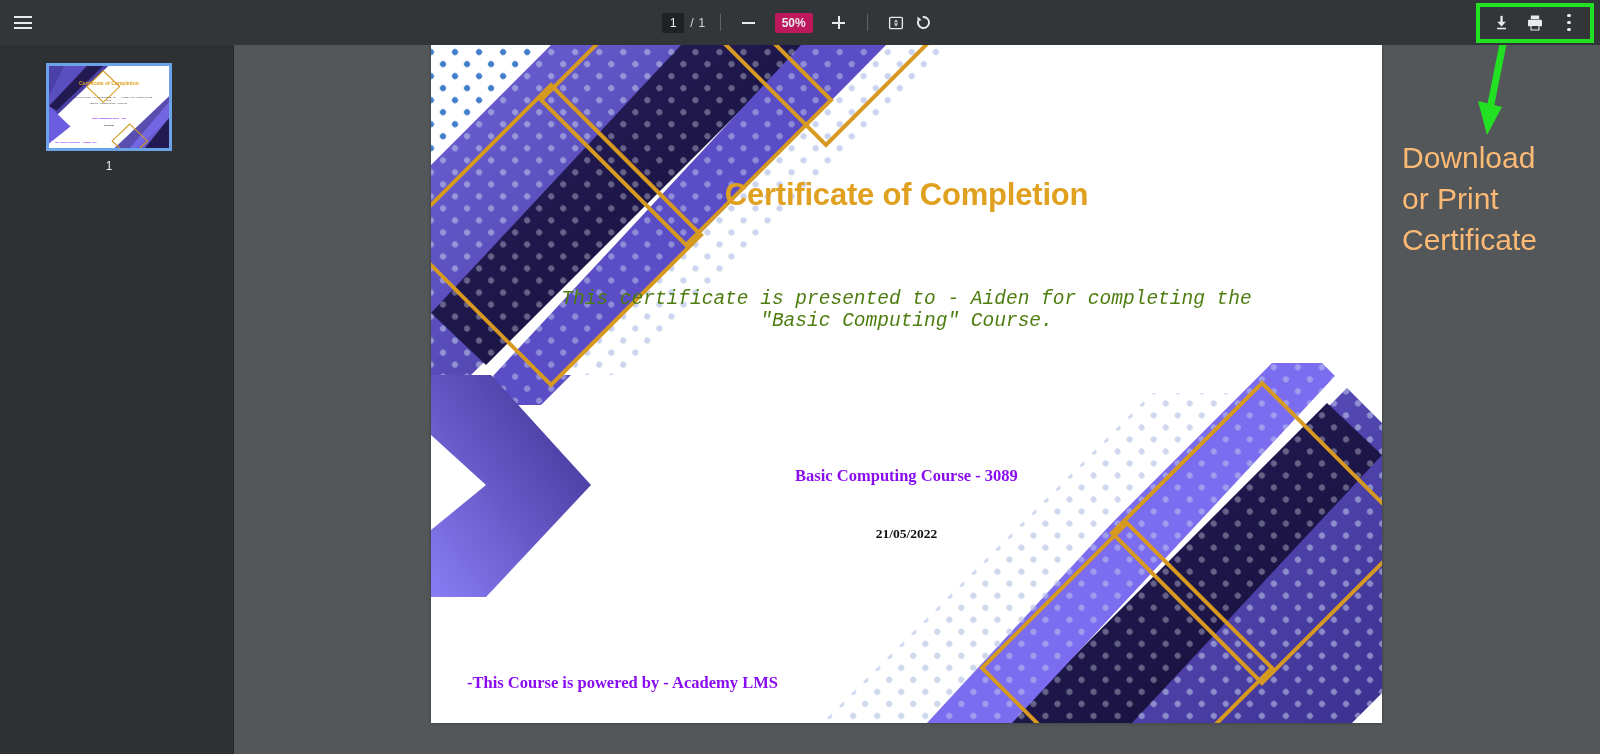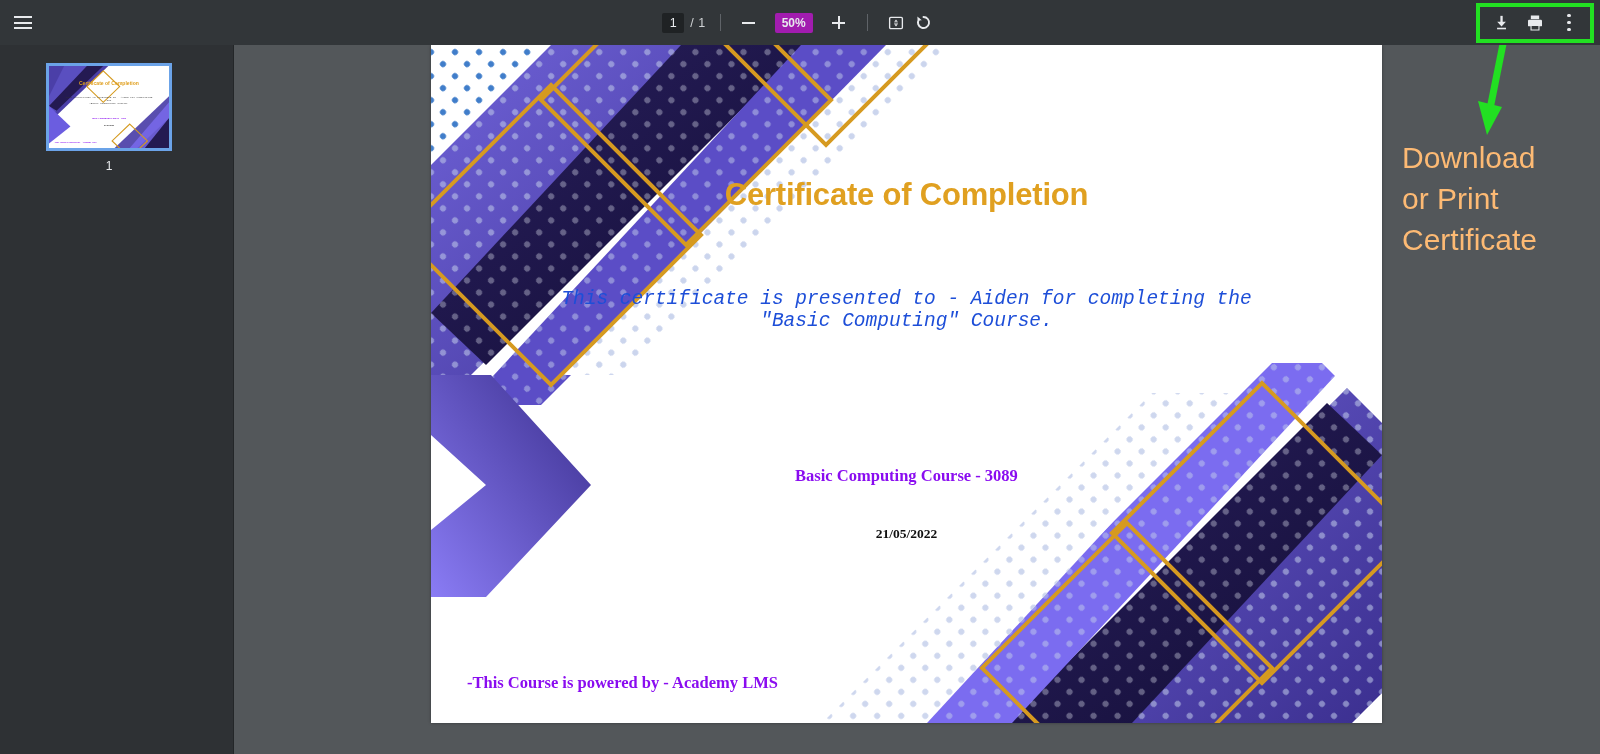--- a/index.html
+++ b/index.html
@@ -58,21 +58,21 @@
   }
   .minus { width: 13px; height: 2px; background: #e8eaed; display:block; }
   .plus { position: relative; width: 13px; height: 13px; }
   .plus::before, .plus::after {
     content:""; position:absolute; background:#e8eaed;
   }
   .plus::before { left:0; top:5.5px; width:13px; height:2px; }
   .plus::after  { top:0; left:5.5px; height:13px; width:2px; }
   #zoom-box {
     min-width: 38px; height: 20px;
-    background: #a21caf; color: #e8eaed;
+    background: #be185d; color: #e8eaed;
     border-radius: 2px; font-size: 12px; font-weight: bold;
     display: flex; align-items: center; justify-content: center;
     margin: 4px 8px; padding: 0 5px;
   }
   #zoom-minus { margin-right: 4px; }
   #zoom-plus { margin-left: 4px; }
 
   #right-controls {
     position: absolute; right: 0; top: 0;
     height: 45px; display: flex; align-items: center;
@@ -139,21 +139,21 @@
     text-align: center;
     color: #e0a020; font-weight: bold; font-size: 31px;
     font-family: "Liberation Sans", sans-serif;
     letter-spacing: -0.2px;
   }
   #cert-body {
     position: absolute; top: 243px; left: 0; width: 100%;
     text-align: center;
     font-family: "Liberation Mono", monospace;
     font-style: italic; font-size: 19.5px;
-    color: #1d4ed8; line-height: 22px;
+    color: #4d7c0f; line-height: 22px;
     white-space: pre-line;
   }
   #cert-course {
     position: absolute; top: 421px; left: 0; width: 100%;
     text-align: center;
     font-family: "Liberation Serif", serif;
     font-weight: bold; font-size: 16.5px;
     color: #8a0cf0;
   }
   #cert-date {

